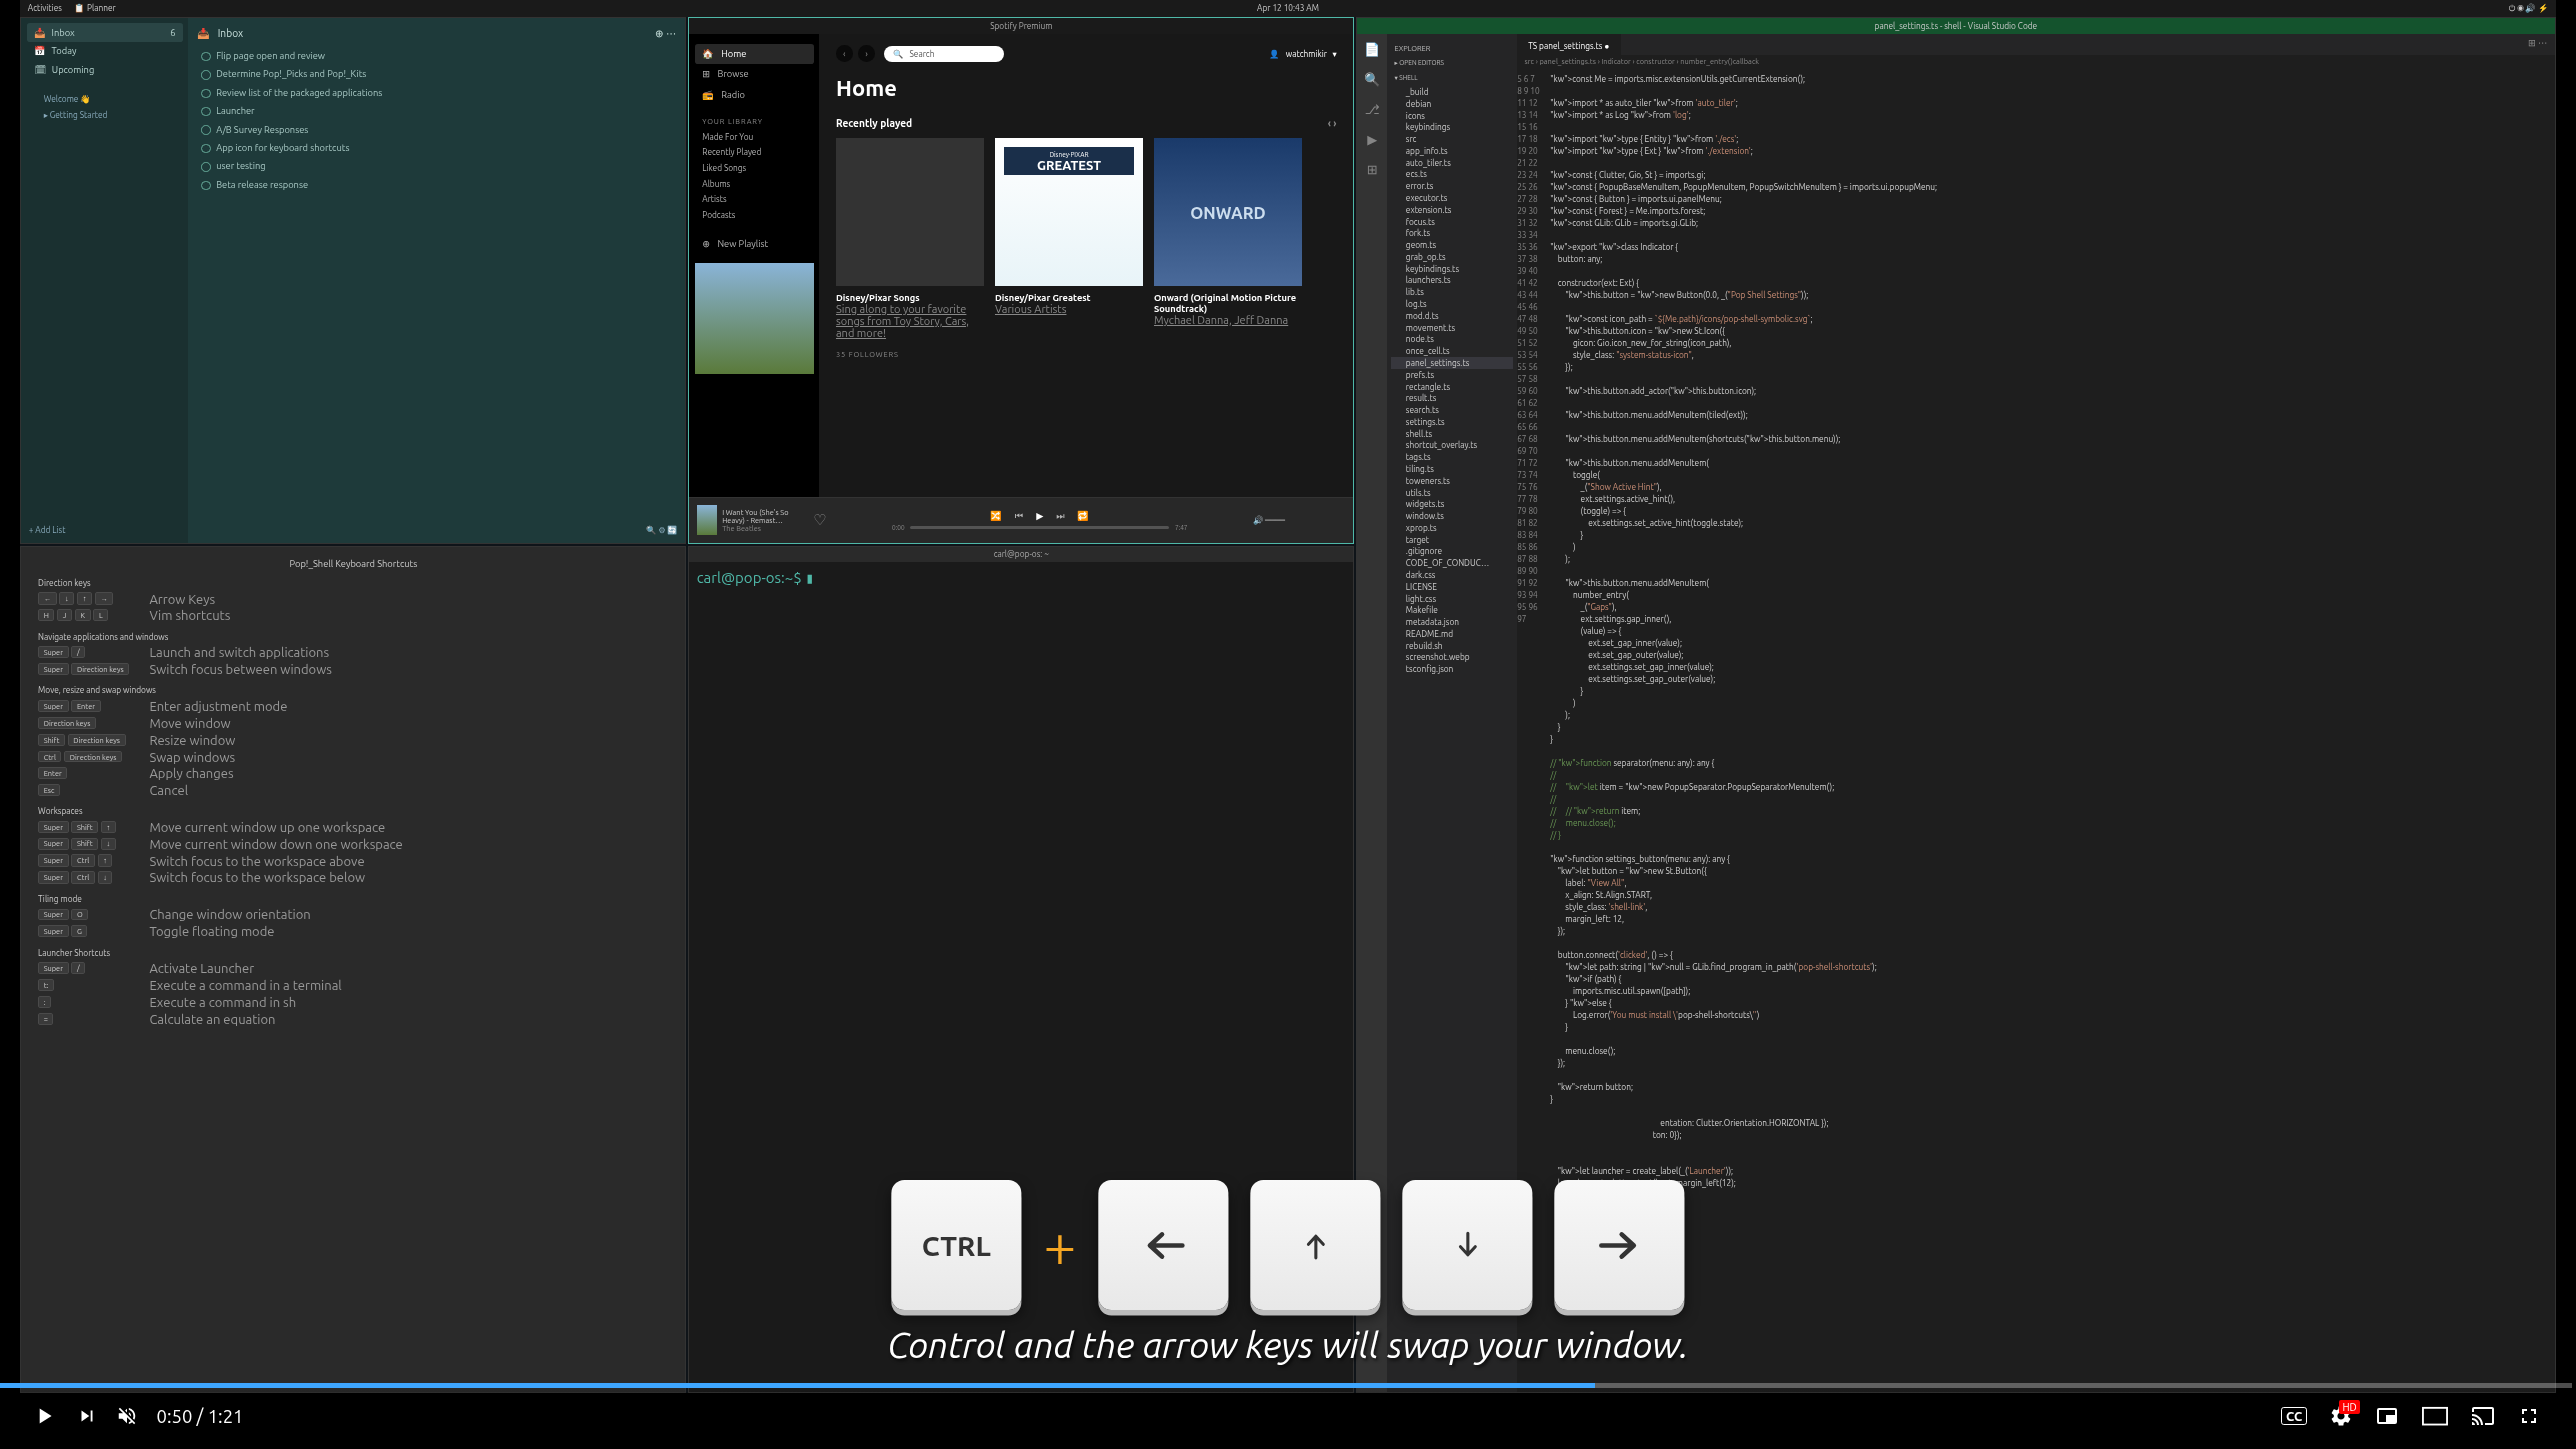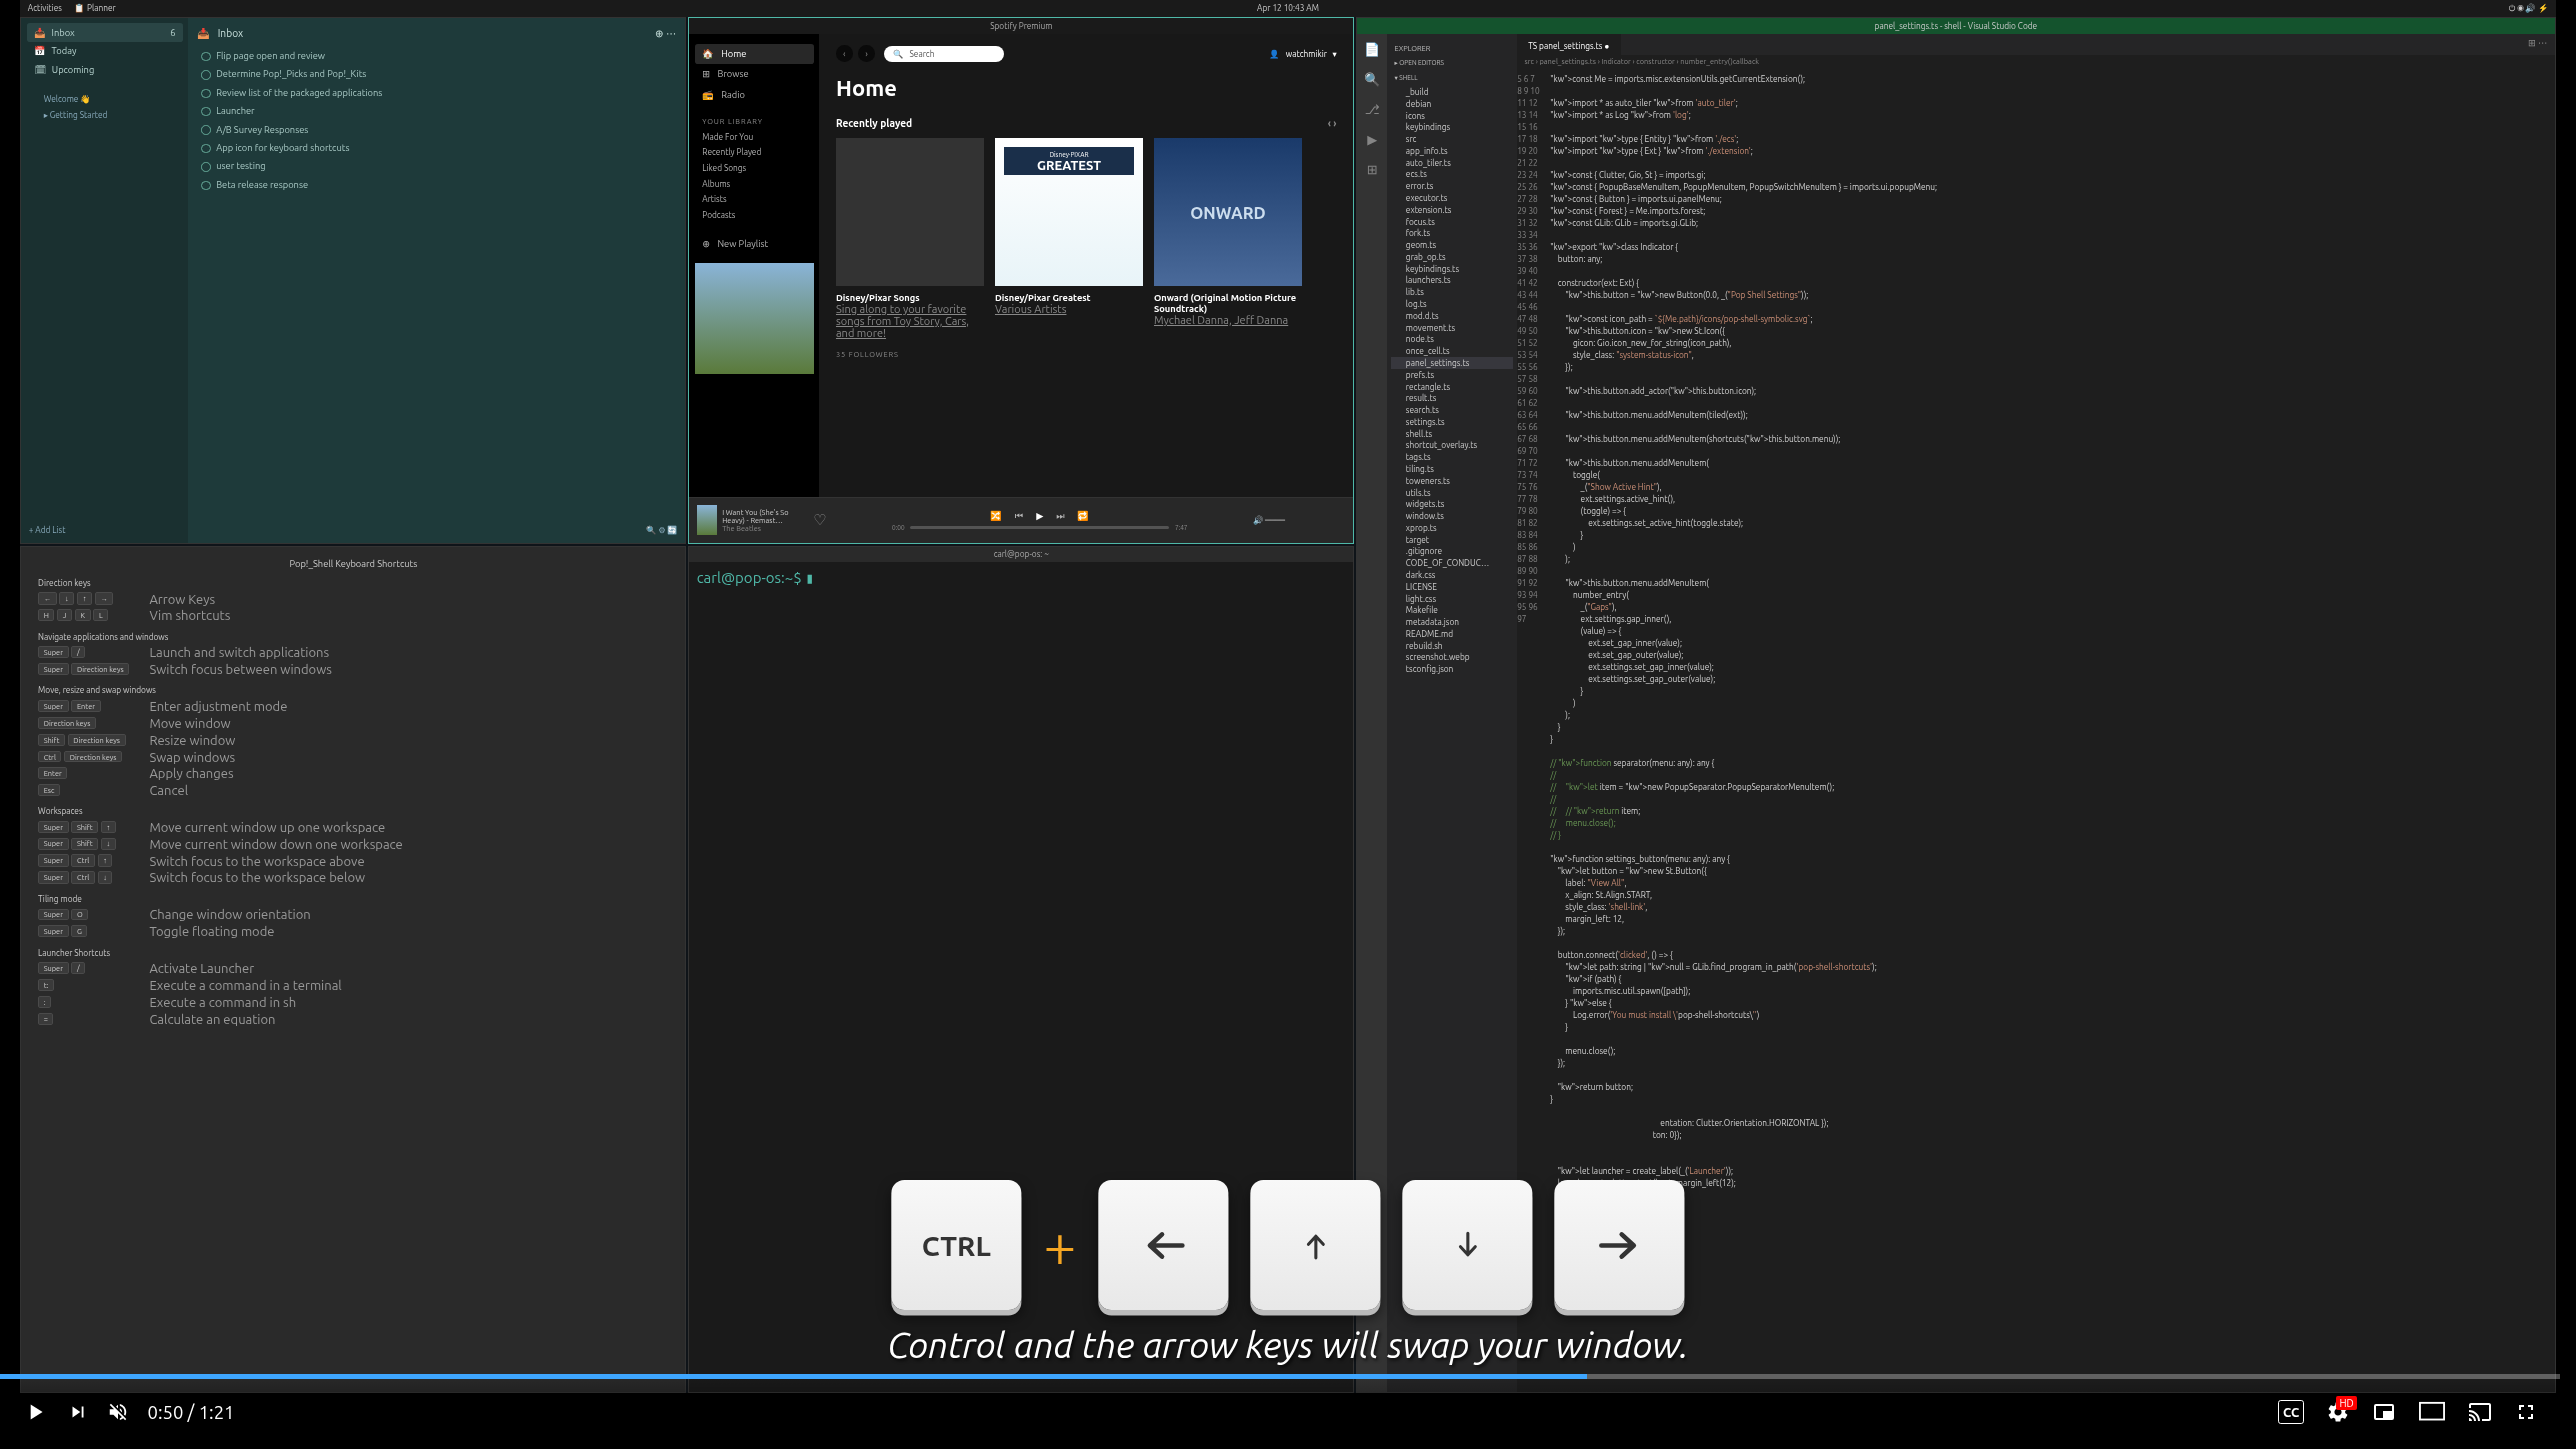--- a/index.html
+++ b/index.html
@@ -99,26 +99,26 @@
 
 .kb-overlay { position: absolute; left: 50%; transform: translateX(-50%); bottom: 83px; display: flex; align-items: center; gap: 22px; }
 .keycap { width: 130px; height: 130px; background: linear-gradient(#f8f8f8, #e8e8e8); border-radius: 13px; box-shadow: 0 5.6px 0 #bbb, 0 7.4px 13px rgba(0,0,0,0.5); display: flex; align-items: center; justify-content: center; font-size: 28px; font-weight: 600; color: #333; }
 .keycap.arrow svg { width: 59px; height: 37px; }
 .plus-sign { font-size: 59px; color: #f5a623; font-weight: 300; }
 
 
 .caption { position: absolute; bottom: 28px; left: 50%; transform: translateX(-50%); color: #ffffff; font-size: 36px; font-style: italic; text-shadow: 1.9px 1.9px 3.7px rgba(0,0,0,0.8); white-space: nowrap; }
 
 
-.video-controls { position: absolute; bottom: 0; left: 0; right: 16px; height: 75px; background: linear-gradient(transparent, rgba(0,0,0,0.8)); display: flex; align-items: center; padding: 0 22px; gap: 18.5px; }
+.video-controls { position: absolute; bottom: 0; left: 0; right: 4px; height: 66px; background: linear-gradient(transparent, rgba(0,0,0,0.8)); display: flex; align-items: center; padding: 0 31px; gap: 18.5px; }
 .progress { position: absolute; top: 0; left: 0; right: 0; height: 4.6px; background: rgba(255,255,255,0.3); }
 .progress-fill { height: 100%; width: 62%; background: #3ea6ff; }
 .vc-btn { color: #fff; font-size: 22px; cursor: pointer; display: flex; align-items: center; }
 .vc-time { color: #fff; font-size: 18.5px; }
-.vc-right { margin-left: auto; display: flex; gap: 22px; }
+.vc-right { margin-left: auto; display: flex; gap: 22px; align-items: center; }
 .vc-hd { background: #f00; color: #fff; font-size: 10.2px; padding: 0.9px 3.7px; border-radius: 1.9px; position: absolute; top: -3.7px; right: -7.4px; }
 
 .art-greatest { background: linear-gradient(#fff, #e8f4f8); position: relative; }
 .art-greatest::before { content: ""; position: absolute; top: 9.3px; left: 9.3px; right: 9.3px; height: 28px; background: #1a2f4a; }
 .art-onward { background: linear-gradient(#1a3a6a, #4a6a9a); }
 .art-abbey { background: linear-gradient(#8ab4d8, #5a7a3a); }
 </style>
 </head>
 <body>
 

